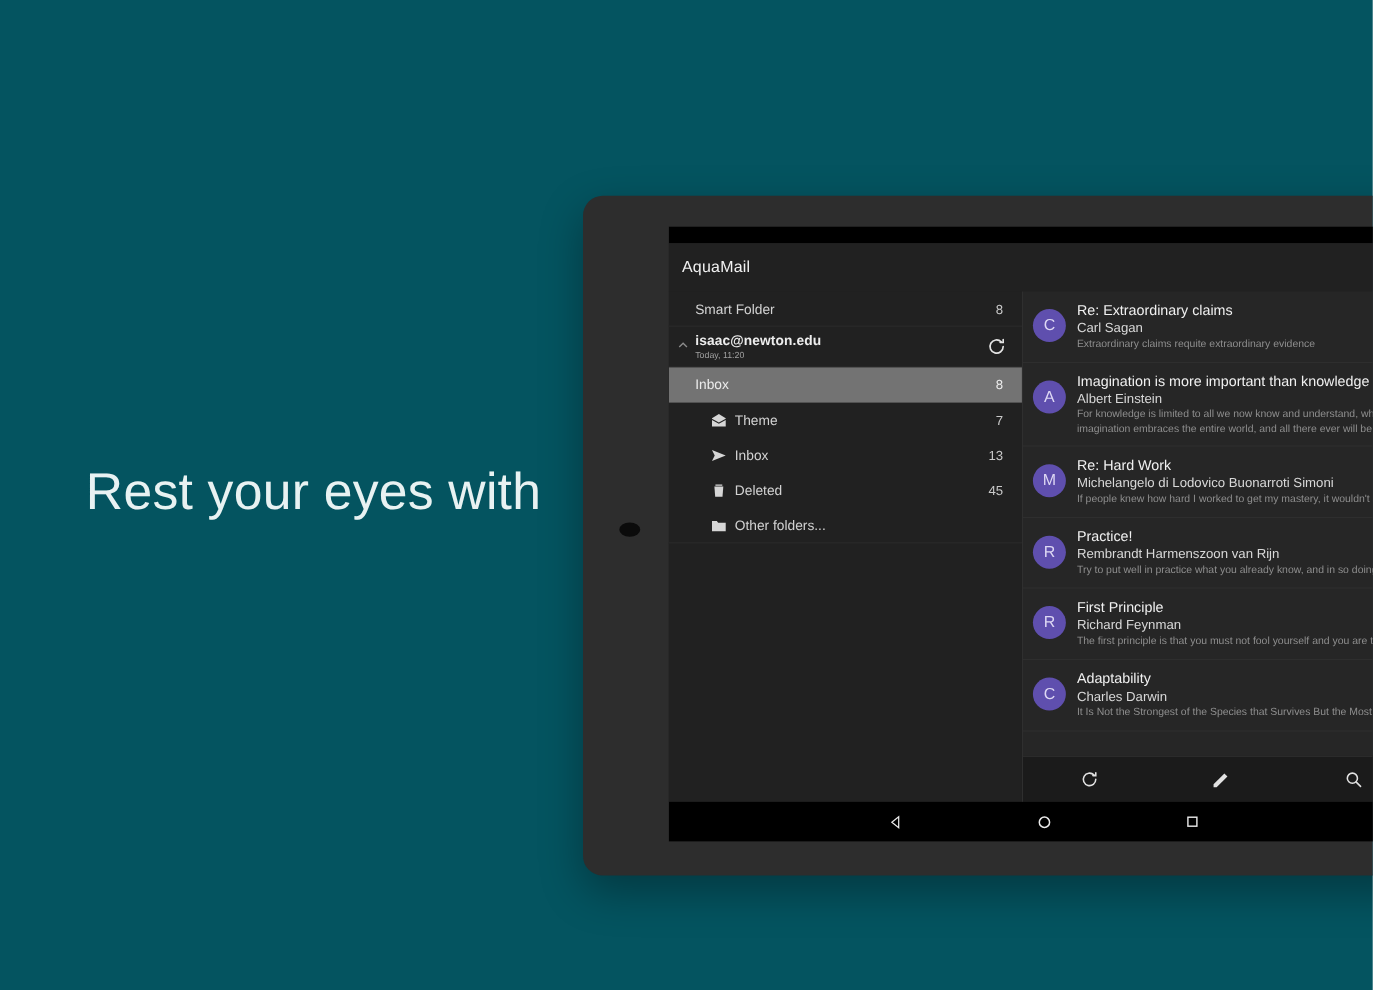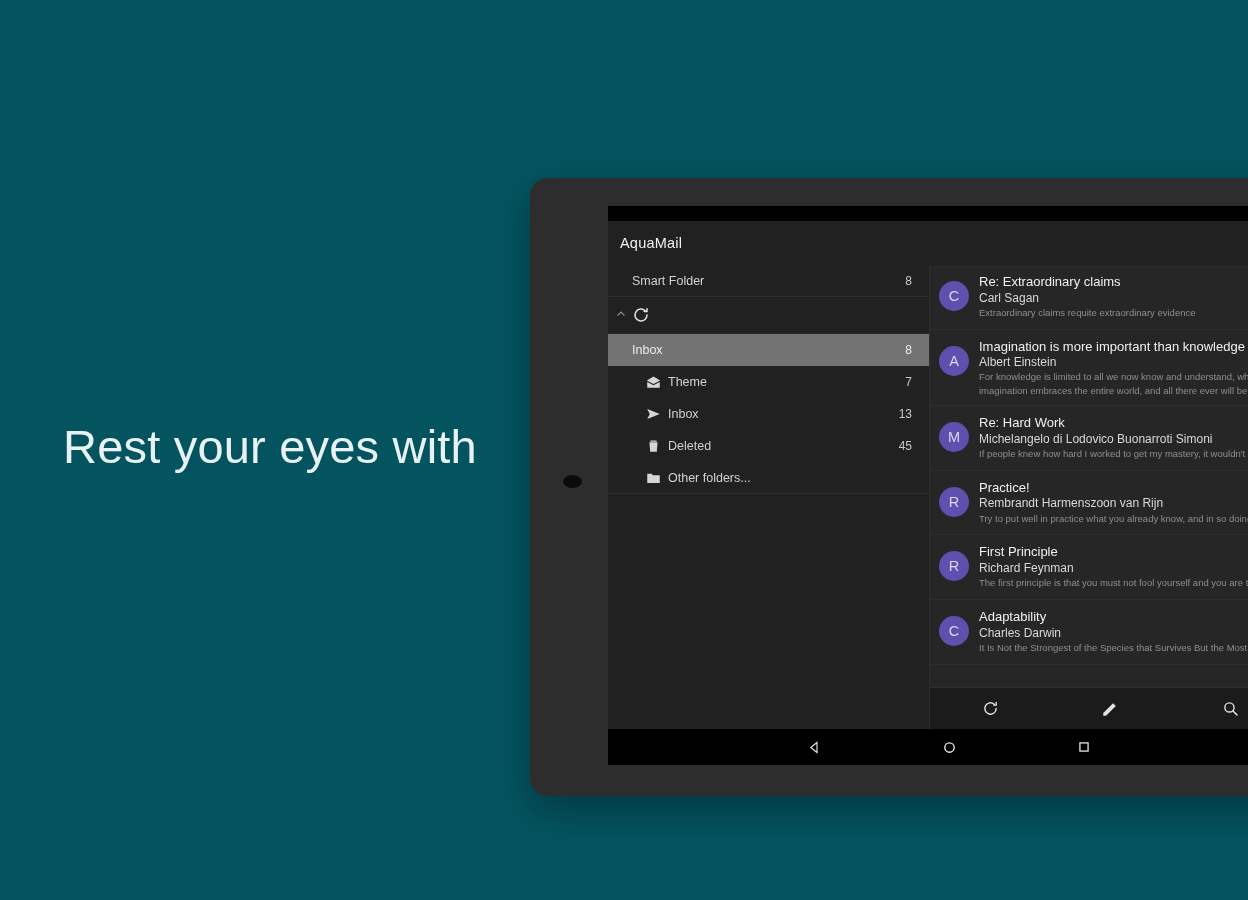--- a/index.html
+++ b/index.html
@@ -11,21 +11,21 @@
   #stage {
     position: relative;
     width: 1248px; height: 900px;
     background: #045460;
     overflow: hidden;
   }
 
   
   #headline {
     position: absolute;
-    left: 0; top: 418px;
+    left: 15px; top: 418px;
     width: 540px;
     text-align: center;
     color: #e8f2f2;
     font-size: 47px;
     line-height: 1.25;
     font-weight: 400;
     letter-spacing: 0.2px;
   }
   #headline .hl-line { display: block; white-space: nowrap; }
 
@@ -276,20 +276,24 @@
           <div class="drawer-row divider-below">
             <span class="row-label">Smart Folder</span>
             <span class="row-count">8</span>
           </div>
 
           <div class="drawer-row" id="account-row">
             <span id="account-chevron">
               <svg viewBox="0 0 10 10" fill="none" stroke="currentColor" stroke-width="1.2">
                   <polyline points="1.5,6.5 5,3 8.5,6.5"></polyline>
                 </svg>
+            </span>
+            <span id="account-text">
+              <span id="account-email" style="display:block">isaac@newton.edu</span>
+              <span id="account-sync" style="display:block">Today, 11:20</span>
             </span>
             <span id="account-refresh">
               <svg viewBox="0 0 24 24" fill="none" stroke="currentColor" stroke-width="2" stroke-linecap="round">
                 <path d="M20 12a8 8 0 1 1-2.4-5.7"></path>
                 <polyline points="20,3.5 20,7.2 16.3,7.2" fill="none"></polyline>
               </svg>
             </span>
           </div>
 
           <div class="drawer-row selected">

